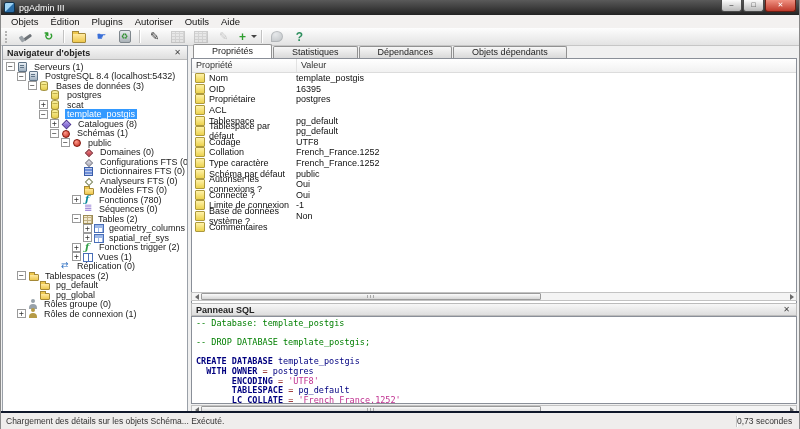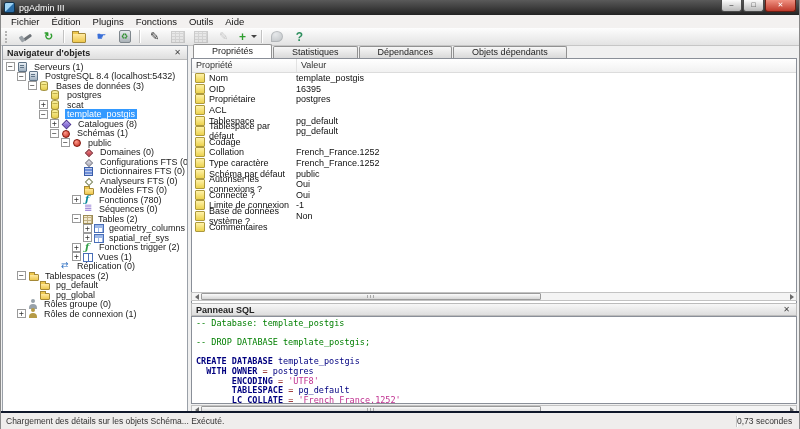--- a/index.html
+++ b/index.html
@@ -133,24 +133,24 @@
   <span class="app-icon"></span>
   <span id="window-title">pgAdmin III</span>
   <div id="wbtns">
       <span class="wbtn">–</span>
       <span class="wbtn">□</span>
       <span class="wbtn close">✕</span>
     </div>
 </div>
 
 <div id="menubar">
-    <span class="menu-item">Fichier</span>
+    <span class="menu-item">Objets</span>
     <span class="menu-item">Édition</span>
     <span class="menu-item">Plugins</span>
-    <span class="menu-item">Fonctions</span>
+    <span class="menu-item">Autoriser</span>
     <span class="menu-item">Outils</span>
     <span class="menu-item">Aide</span>
   </div>
 
 <div id="toolbar">
   <span class="grip"></span>
 <span class="tb-btn">
       <span class="gi gi-plug-icon"></span>
     </span>
     <span class="tb-btn">
@@ -417,20 +417,21 @@
             <span class="pi"></span>
             <span>Tablespace par défaut</span>
           </span>
           <span class="pcell2">pg_default</span>
         </div>
         <div class="prow">
           <span class="pcell1">
             <span class="pi"></span>
             <span>Codage</span>
           </span>
+          <span class="pcell2">UTF8</span>
         </div>
         <div class="prow">
           <span class="pcell1">
             <span class="pi"></span>
             <span>Collation</span>
           </span>
           <span class="pcell2">French_France.1252</span>
         </div>
         <div class="prow">
           <span class="pcell1">

